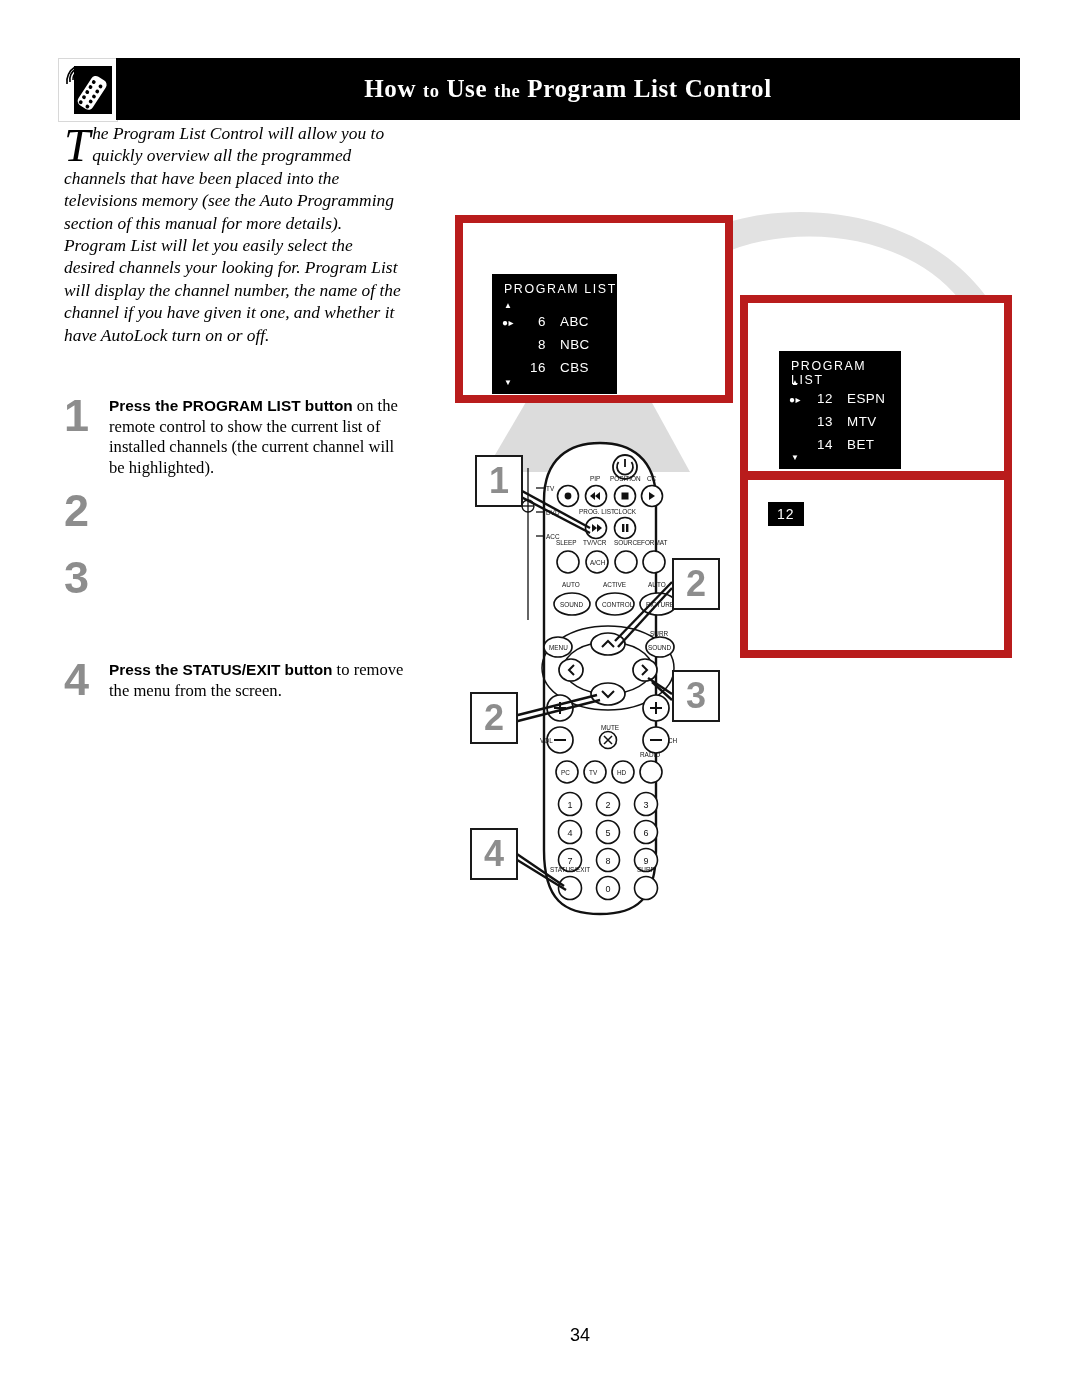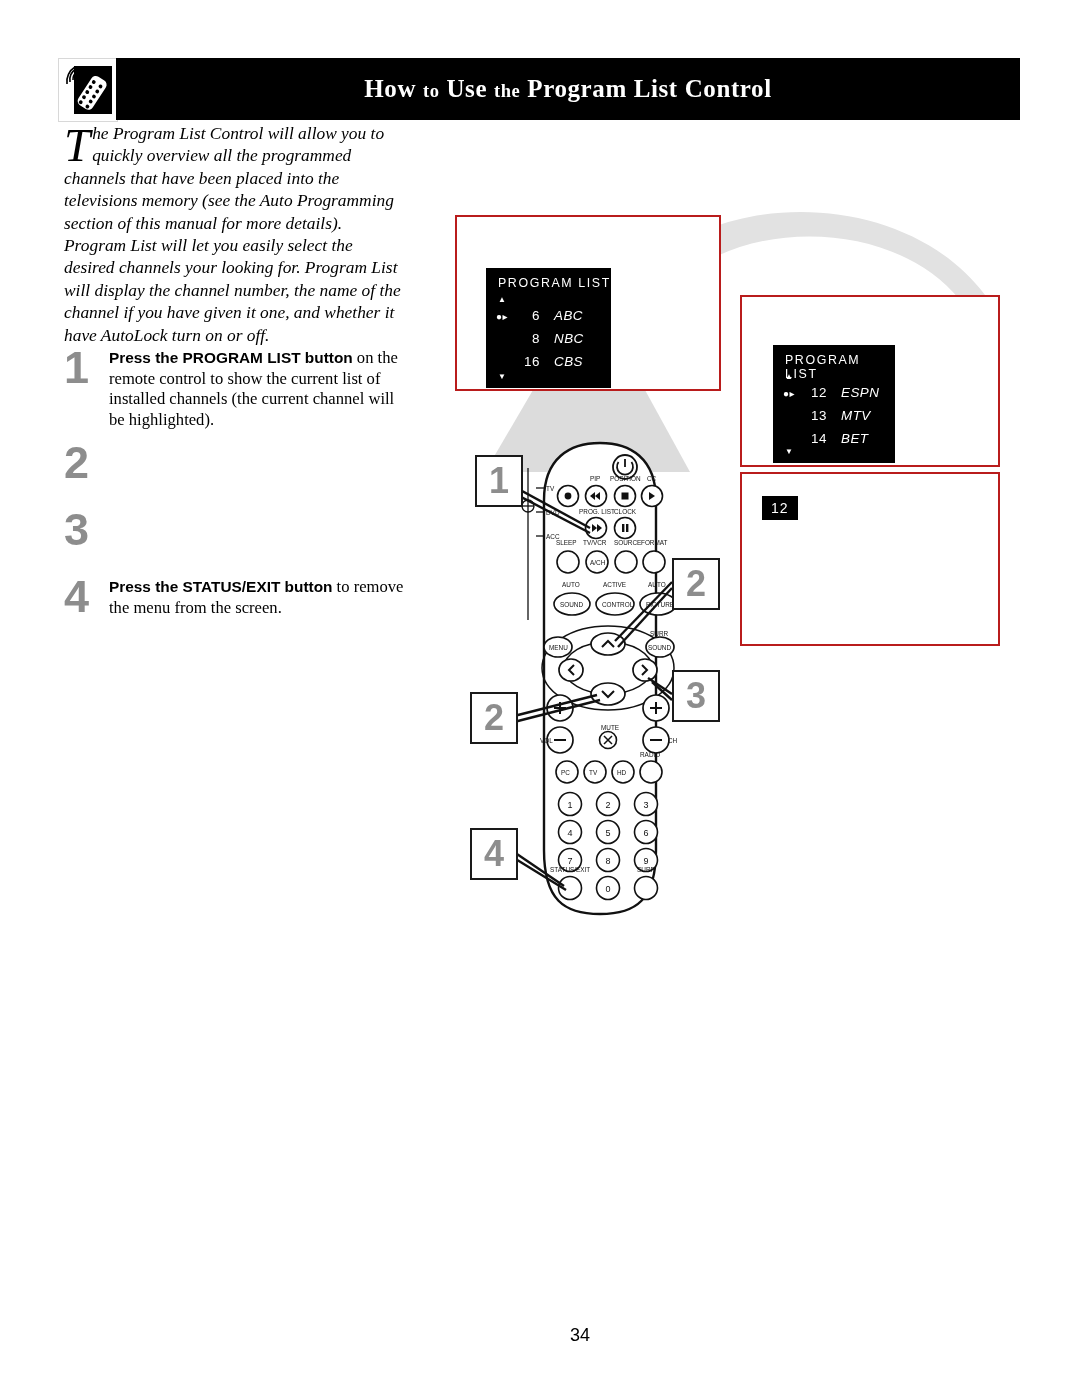--- a/index.html
+++ b/index.html
@@ -18,47 +18,47 @@
 
   
   .intro{position:absolute;left:64px;top:122px;width:340px;font-style:italic;font-size:17.4px;line-height:22.4px;
          text-align:left;}
   .dropcap{float:left;font-size:47px;line-height:38px;font-style:italic;padding:2px 2px 0 0;margin-top:2px;}
 
   .steps{position:absolute;left:64px;top:348px;width:345px;}
   .step{position:relative;min-height:54px;margin-bottom:13px;}
   .step-num{position:absolute;left:0;top:-6px;width:34px;text-align:left;font-family:"Liberation Sans",sans-serif;
             font-weight:bold;font-size:45px;line-height:52px;color:#8d8d8d;}
-  .step-txt{margin-left:45px;font-family:"Liberation Serif",serif;font-size:16.6px;line-height:20.5px;}
+  .step-txt{margin-left:45px;font-family:"Liberation Serif",serif;font-size:16.6px;line-height:20.5px;margin-top:48px;}
   .step-txt b{font-family:"Liberation Sans",sans-serif;font-size:15.4px;font-weight:bold;}
 
   .pagenum{position:absolute;left:0;top:1325px;width:1080px;text-align:center;
            font-family:"Liberation Sans",sans-serif;font-size:18px;padding-left:40px;}
 
   
   .art{position:absolute;left:440px;top:200px;width:600px;height:760px;}
   .art svg{position:absolute;left:0;top:0;}
 
   
-  .tv{position:absolute;background:#fff;border:2px solid #b91c1c;}
+  .tv{position:absolute;background:#fff;border:8px solid #b91c1c;}
   .tv1{left:15px;top:15px;width:262px;height:172px;}
   .tv2{left:300px;top:95px;width:256px;height:168px;}
   .tv3{left:300px;top:272px;width:256px;height:170px;}
 
   .osd{position:absolute;background:#000;color:#fff;font-family:"Liberation Sans",sans-serif;}
   .osd1{left:29px;top:51px;width:125px;height:120px;}
   .osd2{left:31px;top:48px;width:122px;height:118px;}
   .osd-title{position:absolute;left:12px;top:8px;font-size:12.4px;letter-spacing:1.6px;font-weight:500;}
   .osd-arr{position:absolute;left:12px;font-size:8px;line-height:8px;}
   .osd-up{top:28px;}
   .osd-dn{bottom:7px;}
   .osd-row{position:absolute;left:10px;font-size:13.4px;letter-spacing:.5px;white-space:nowrap;}
   .osd-mark{display:inline-block;width:16px;font-size:10px;}
   .osd-ch{display:inline-block;width:28px;text-align:right;}
-  .osd-name{display:inline-block;padding-left:14px;font-style:italic;}
+  .osd-name{display:inline-block;padding-left:14px;}
   .chanbox{position:absolute;left:20px;top:22px;background:#000;color:#fff;
            font-family:"Liberation Sans",sans-serif;font-size:14px;padding:4px 9px;letter-spacing:1px;}
 
   
   .callout{position:absolute;background:#fff;border:2.5px solid #1a1a1a;
            font-family:"Liberation Sans",sans-serif;font-weight:bold;color:#8d8d8d;
            display:flex;align-items:center;justify-content:center;font-size:36px;}
   .co1{left:35px;top:255px;width:44px;height:48px;}
   .co2a{left:232px;top:358px;width:44px;height:48px;}
   .co3{left:232px;top:470px;width:44px;height:48px;}

